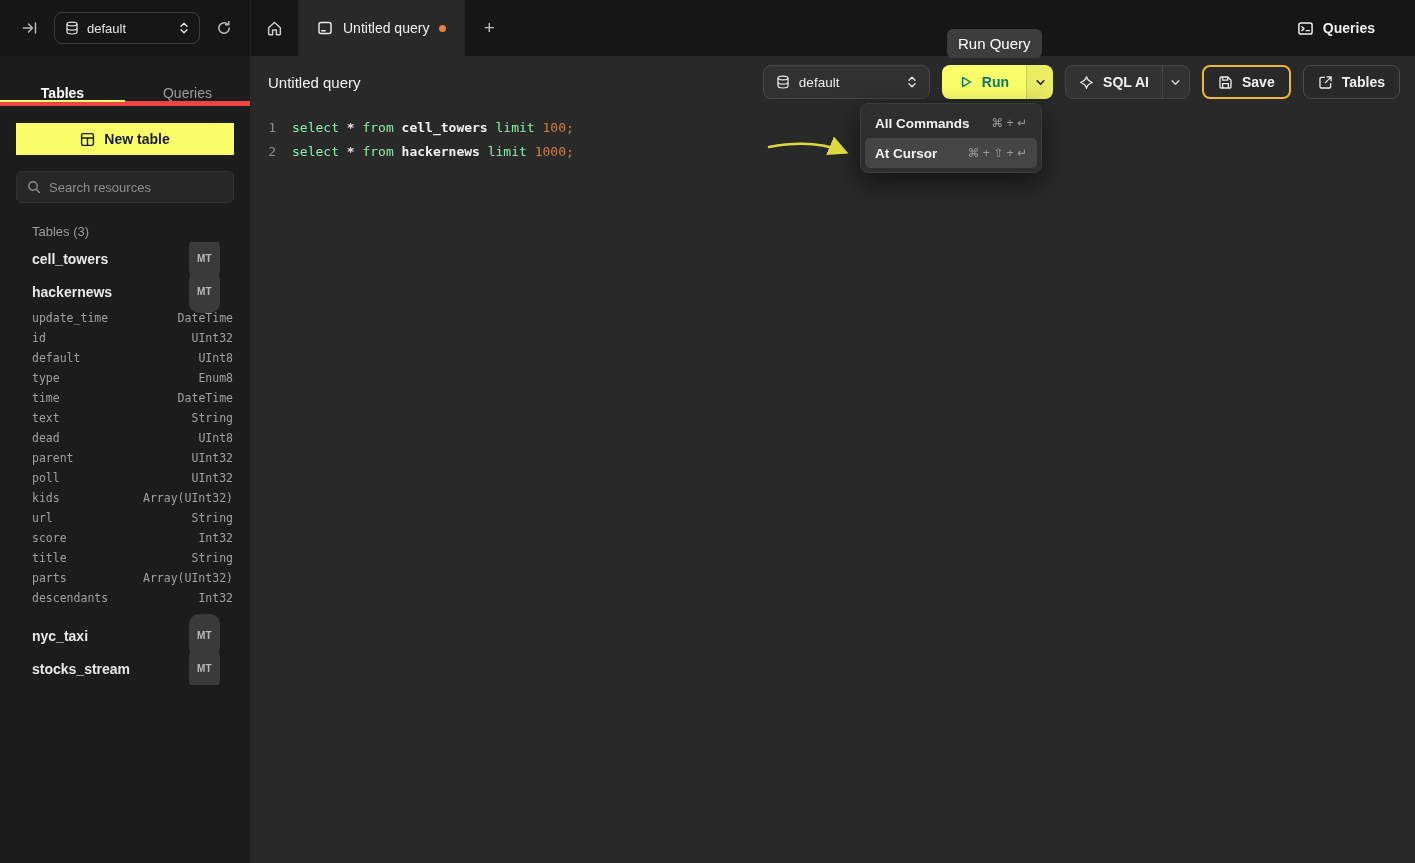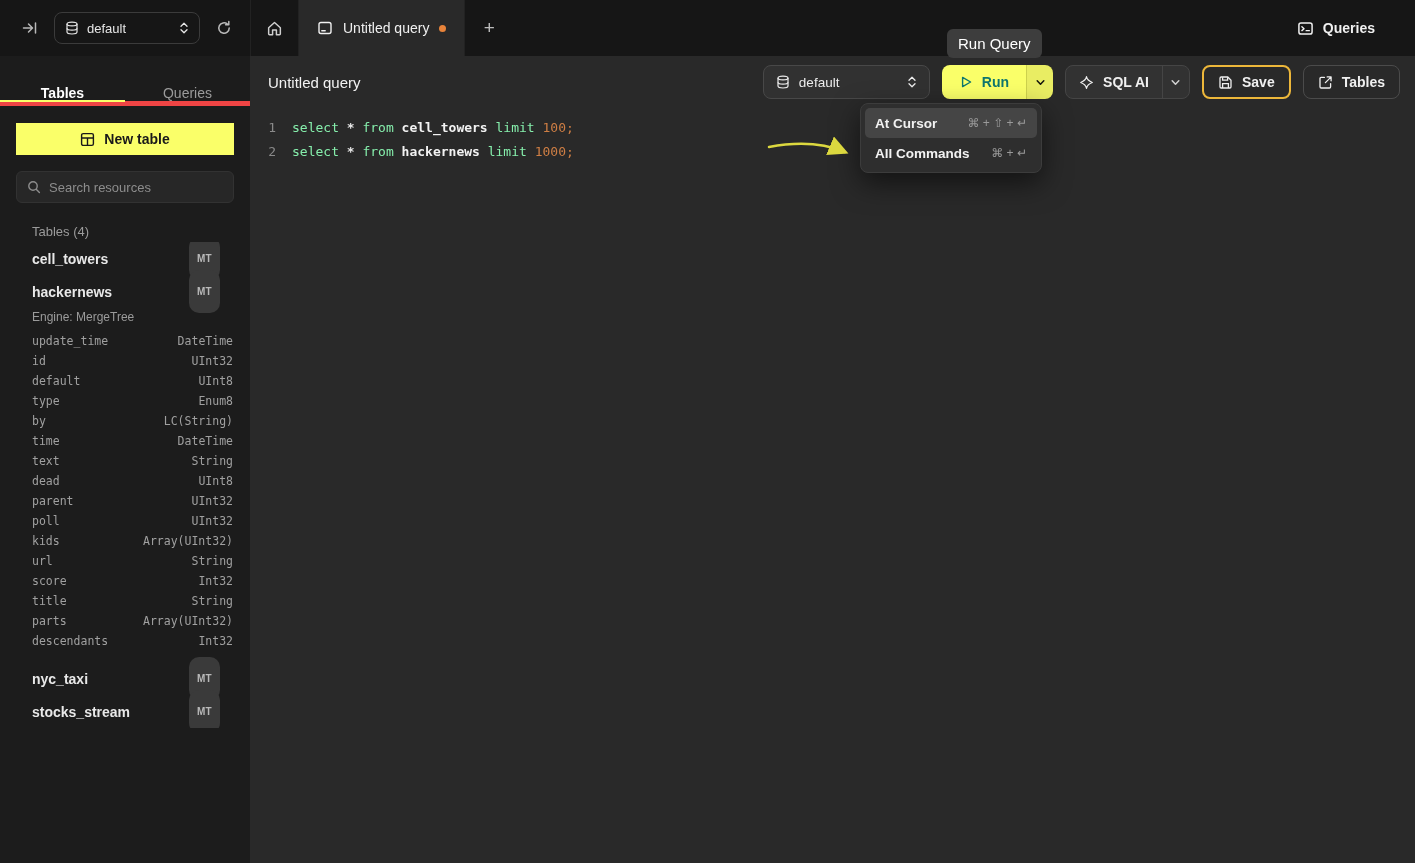--- a/index.html
+++ b/index.html
@@ -170,52 +170,47 @@
     <div class="search-box">
       <span>
         <svg width="14" height="14" viewBox="0 0 14 14">
             <circle cx="6" cy="6" r="4.2" stroke="currentColor" fill="none" stroke-width="1.4"></circle>
             <path d="M9.2 9.2l3.2 3.2" stroke="currentColor" stroke-width="1.4" stroke-linecap="round"></path>
           </svg>
       </span>
       <input type="text" placeholder="Search resources" style="">
     </div>
 
-    <div class="section-title">Tables (4)</div>
+    <div class="section-title">Tables (3)</div>
 
     <div class="tables-list">
         <div class="table-row">
           <span class="table-name">cell_towers</span>
           <span class="mt-badge">MT</span>
         </div>
         <div class="table-row">
           <span class="table-name">hackernews</span>
           <span class="mt-badge">MT</span>
         </div>
-        <div class="engine-line">Engine: MergeTree</div>
         <div class="columns">
           <div class="col-row">
             <span class="col-name">update_time</span>
             <span class="col-type">DateTime</span>
           </div>
           <div class="col-row">
             <span class="col-name">id</span>
             <span class="col-type">UInt32</span>
           </div>
           <div class="col-row">
             <span class="col-name">default</span>
             <span class="col-type">UInt8</span>
           </div>
           <div class="col-row">
             <span class="col-name">type</span>
             <span class="col-type">Enum8</span>
-          </div>
-          <div class="col-row">
-            <span class="col-name">by</span>
-            <span class="col-type">LC(String)</span>
           </div>
           <div class="col-row">
             <span class="col-name">time</span>
             <span class="col-type">DateTime</span>
           </div>
           <div class="col-row">
             <span class="col-name">text</span>
             <span class="col-type">String</span>
           </div>
           <div class="col-row">
@@ -358,27 +353,27 @@
             <span class="code"><span class="tok-kw">select</span><span class="tok-pl"> </span><span class="tok-op">*</span><span class="tok-pl"> </span><span class="tok-kw">from</span><span class="tok-pl"> </span><span class="tok-id">hackernews</span><span class="tok-pl"> </span><span class="tok-kw">limit</span><span class="tok-pl"> </span><span class="tok-num">1000</span><span class="tok-pun">;</span></span>
           </div>
         </div>
     </div>
   </main>
 </div>
 
 <div class="tooltip">Run Query</div>
 
 <div class="run-menu">
+    <div class="menu-item">
+      <span class="menu-label">All Commands</span>
+      <span class="menu-shortcut">⌘ + ↵</span>
+    </div>
     <div class="menu-item highlighted">
       <span class="menu-label">At Cursor</span>
       <span class="menu-shortcut">⌘ + ⇧ + ↵</span>
-    </div>
-    <div class="menu-item">
-      <span class="menu-label">All Commands</span>
-      <span class="menu-shortcut">⌘ + ↵</span>
     </div>
   </div>
 
 <svg class="annotation" viewBox="0 0 1415 863">
   <defs>
     <marker id="ah" markerWidth="9" markerHeight="9" refX="6.5" refY="4" orient="auto">
       <path d="M0,0 L8,4 L0,8 z" fill="#DCD83F"></path>
     </marker>
   </defs>
   <path d="M769,147 C800,141 826,144 845,152" stroke="#DCD83F" stroke-width="2.5" fill="none" stroke-linecap="round" marker-end="url(#ah)"></path>

